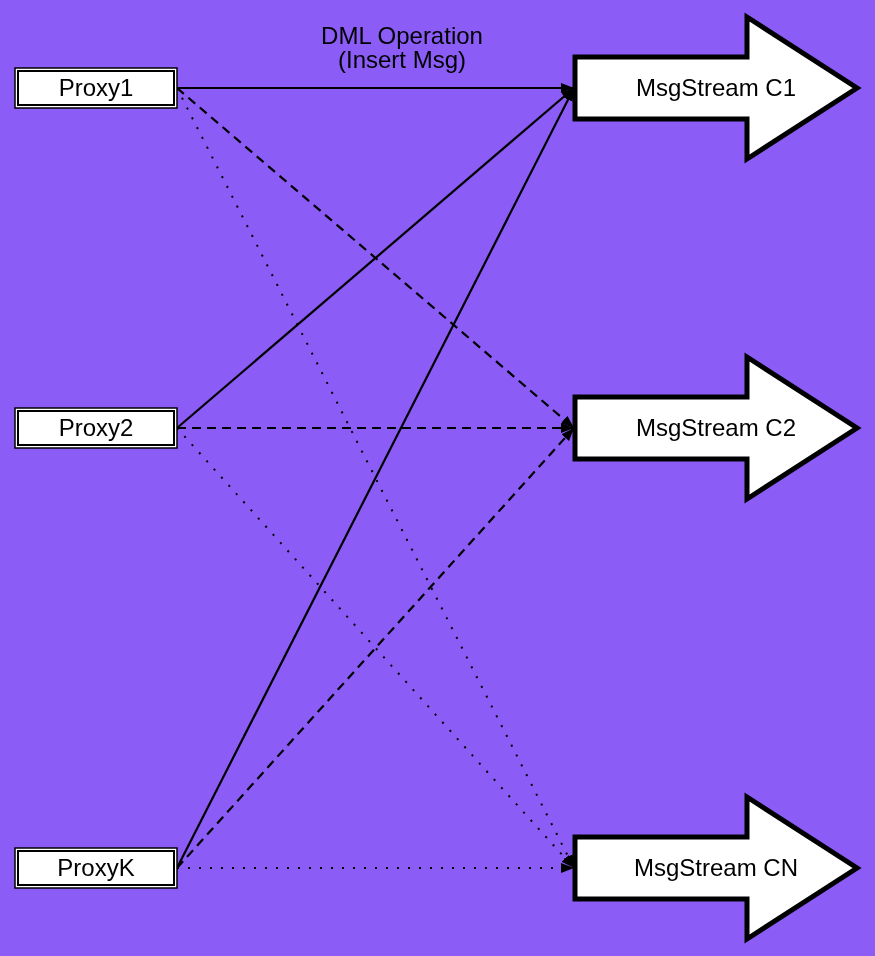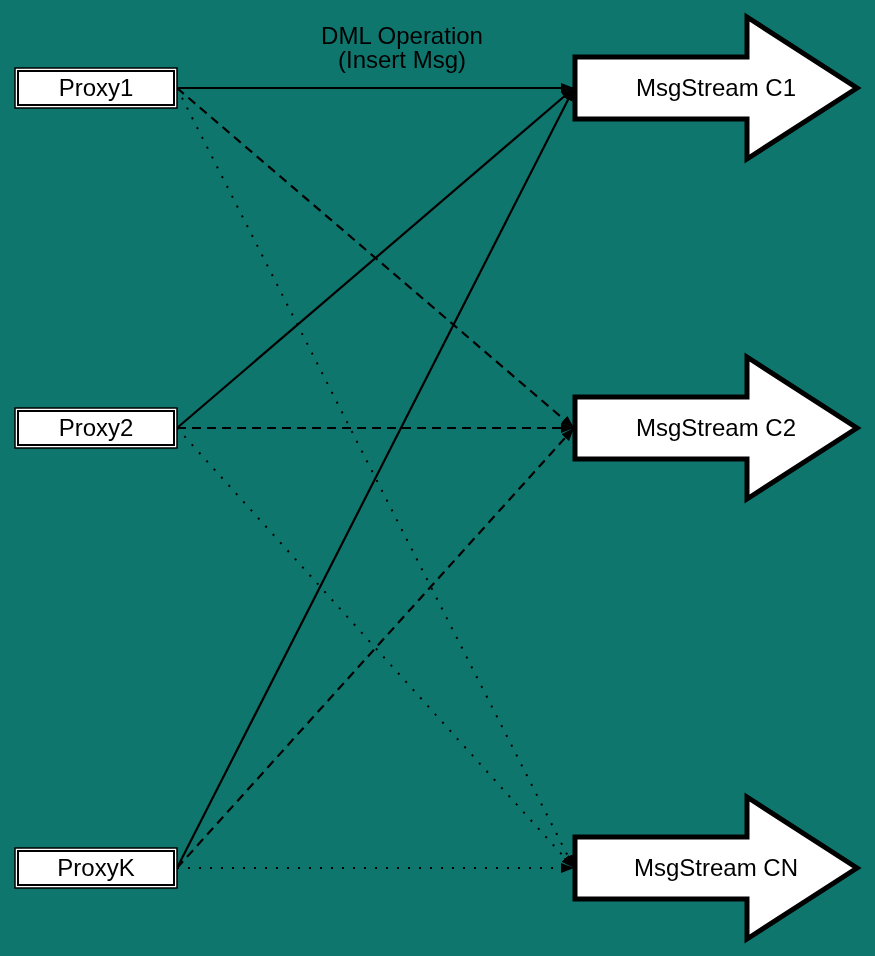--- a/index.html
+++ b/index.html
@@ -4,21 +4,21 @@
 <style>
   html, body {
     margin: 0;
     padding: 0;
     background: #ffffff;
   }
   .canvas {
     position: relative;
     width: 875px;
     height: 956px;
-    background: #0f766e;
+    background: #8b5cf6;
     font-family: "Liberation Sans", sans-serif;
     overflow: hidden;
   }
   svg { display: block; }
 
   .edge {
     stroke: #000000;
     fill: none;
   }
   .edge.solid  { stroke-width: 2.2; }

